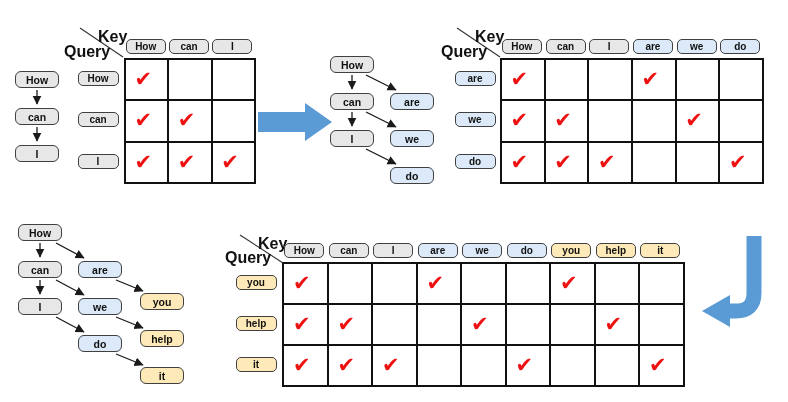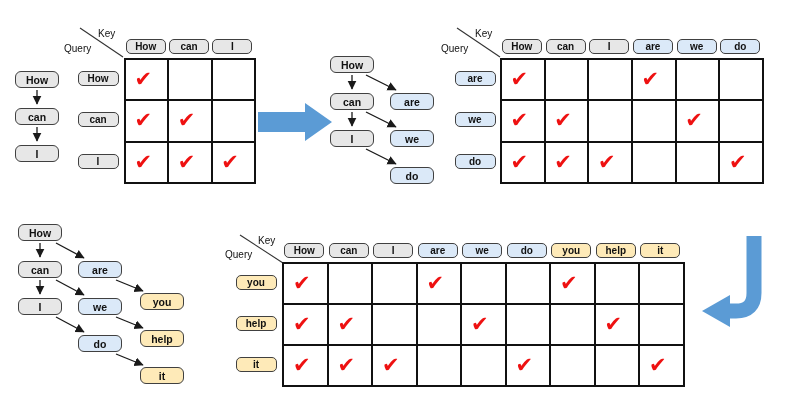--- a/index.html
+++ b/index.html
@@ -31,21 +31,21 @@
 
   .grid { position:absolute; display:grid; border:1px solid #111; background:#fff; z-index:6; }
   .cell {
     box-sizing:border-box; border:0.8px solid #111;
     display:flex; align-items:center; justify-content:center;
     padding-right:7px;
     font-family:"DejaVu Sans", sans-serif;
     font-size:21px; font-weight:700; color:var(--check-red,#ee1111);
     line-height:1;
   }
-  .corner-label { position:absolute; font-size:10px; color:#111; z-index:10; }
+  .corner-label { position:absolute; font-size:16px; color:#111; z-index:10;font-weight:bold; }
   .overlay { position:absolute; left:0; top:0; width:788px; height:402px; z-index:5; pointer-events:none; }
 </style>
 </head>
 <body>
 
 <div class="canvas">
 
   <svg class="overlay" viewBox="0 0 788 402">
     <defs>
       <marker id="ah" markerWidth="8" markerHeight="8" refX="6.5" refY="3.5" orient="auto">

